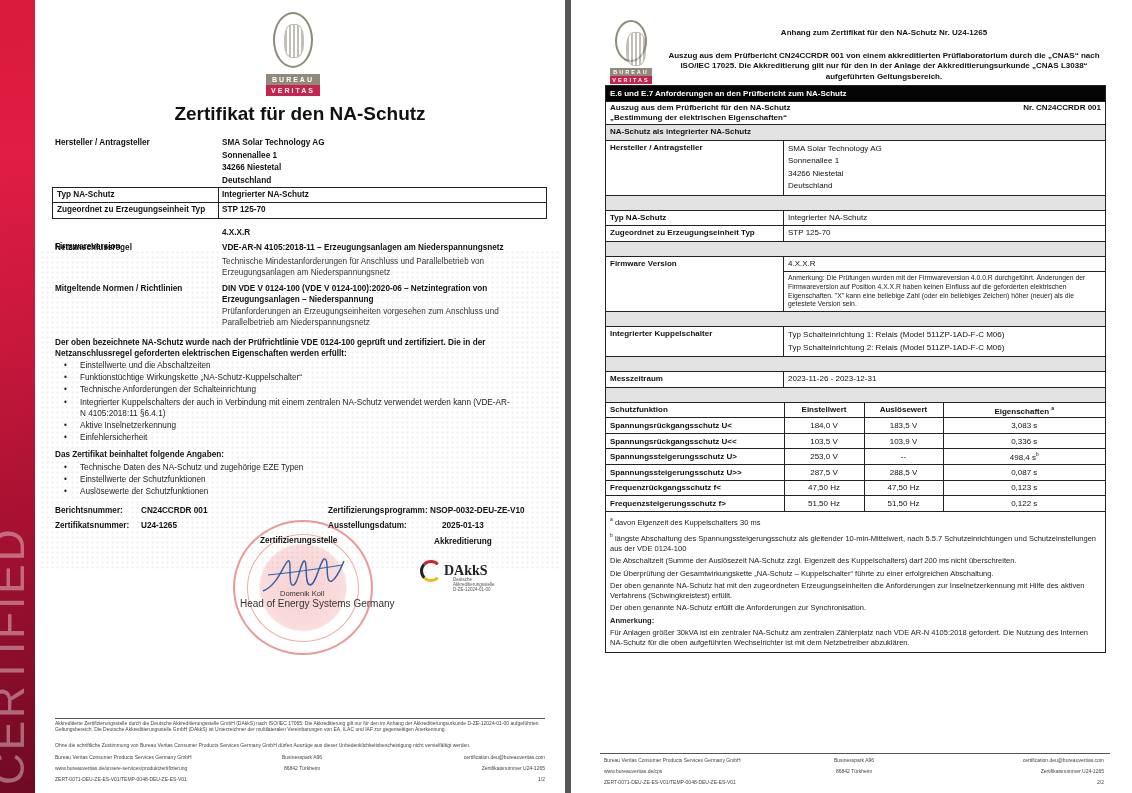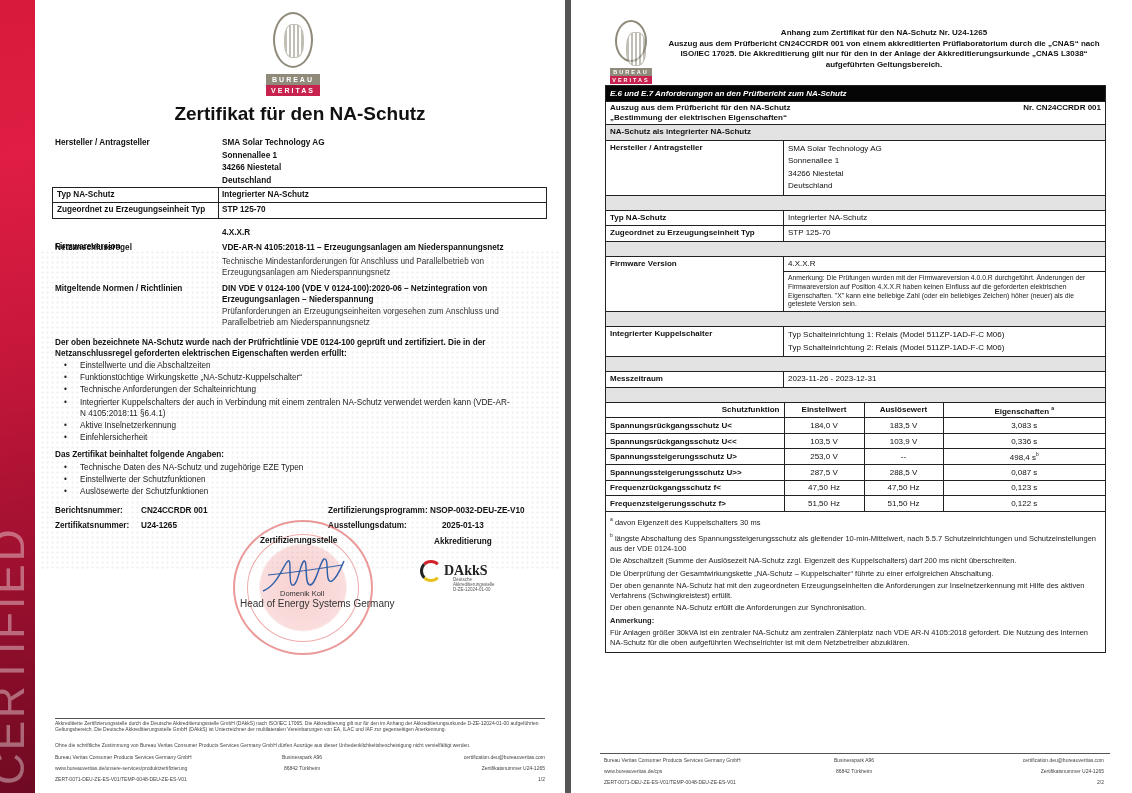--- a/index.html
+++ b/index.html
@@ -57,38 +57,38 @@
   
   .sep { position: absolute; left: 562px; top: 0; width: 32px; height: 793px; background: #ffffff; }
   .sep .bar { position: absolute; left: 3px; top: 0; width: 6px; height: 793px; background: #555; }
 
   
   .page-right { position: absolute; left: 594px; top: 0; width: 538px; height: 793px; background: #fff; }
   .right-logo { left: 16px; top: 20px; }
   .right-logo .seal { width: 32px; height: 42px; }
   .right-logo .bureau, .right-logo .veritas { width: 42px; height: 8px; font-size: 5.5px; line-height: 8px; }
   .right-head { position: absolute; left: 70px; top: 28px; width: 440px; text-align: center; font-size: 8px; font-weight: bold; line-height: 10.5px; color: #111; }
-  .right-head .h1 { margin-bottom: 0px; }
+  .right-head .h1 { margin-bottom: 12px; }
 
   .rtable { position: absolute; left: 11px; top: 85px; width: 501px; border: 1px solid #222; }
   .rt-black { background: #050505; color: #fff; font-size: 8px; font-weight: bold; height: 15px; line-height: 15px; padding-left: 4px; }
   .rt-row { display: flex; border-top: 1px solid #222; font-size: 8px; line-height: 12.5px; }
   .rt-row .c1 { width: 178px; padding: 1px 4px; font-weight: bold; border-right: 1px solid #222; }
   .rt-row .c2 { flex: 1; padding: 1px 4px; }
   .rt-gray { background: #e3e3e3; border-top: 1px solid #222; height: 15px; }
   .rt-grayhead { background: #e3e3e3; border-top: 1px solid #222; font-size: 8px; font-weight: bold; padding: 1px 4px; line-height: 12.5px; }
   .rt-extract { display: flex; justify-content: space-between; border-top: 1px solid #222; font-size: 8px; font-weight: bold; padding: 1px 4px; line-height: 10px; }
   .rt-note { font-size: 6.8px; line-height: 8.8px; color: #222; border-top: 1px solid #222; padding: 2px 4px; }
   .addr-line { height: 12.5px; }
 
   .prot { width: 100%; border-collapse: collapse; font-size: 8px; }
   .prot td, .prot th { border-top: 1px solid #222; height: 15.6px; padding: 0 4px; }
   .prot th { font-weight: bold; text-align: center; }
   .prot td:first-child, .prot th:first-child { text-align: left; font-weight: bold; }
-  .prot th:first-child { text-align: right; }
+  .prot th:first-child { text-align: left; }
   .prot td + td, .prot th + th { border-left: 1px solid #222; text-align: center; font-weight: normal; }
   .prot th + th { font-weight: bold; text-align: center; }
   .prot col.c1 { width: 178px; }
   .prot col.c2 { width: 80px; }
   .prot col.c3 { width: 79px; }
 
   .fn { border-top: 1px solid #222; padding: 2px 4px 2px 4px; font-size: 7.5px; line-height: 10px; color: #222; }
   .fn p { margin-bottom: 2.4px; }
   .fn p.b { font-weight: bold; }
   sup { font-size: 5px; vertical-align: super; }
@@ -211,21 +211,21 @@
     <div class="seal"></div>
     <div class="bureau">BUREAU</div>
     <div class="veritas">VERITAS</div>
   </div>
   <div class="right-head">
     <div class="h1">Anhang zum Zertifikat für den NA-Schutz Nr. U24-1265</div>
     <div>Auszug aus dem Prüfbericht CN24CCRDR 001 von einem akkreditierten Prüflaboratorium durch die „CNAS“ nach ISO/IEC 17025. Die Akkreditierung gilt nur für den in der Anlage der Akkreditierungsurkunde „CNAS L3038“ aufgeführten Geltungsbereich.</div>
   </div>
 
   <div class="rtable">
-    <div class="rt-black" style="border-top:none;font-style:italic;">E.6 und E.7 Anforderungen an den Prüfbericht zum NA-Schutz</div>
+    <div class="rt-black" style="border-top:none;">E.6 und E.7 Anforderungen an den Prüfbericht zum NA-Schutz</div>
     <div class="rt-extract">
       <div>
         <div>Auszug aus dem Prüfbericht für den NA-Schutz</div>
         <div>„Bestimmung der elektrischen Eigenschaften“</div>
       </div>
       <div>Nr. CN24CCRDR 001</div>
     </div>
     <div class="rt-grayhead">NA-Schutz als integrierter NA-Schutz</div>
 
     <div class="rt-row">

